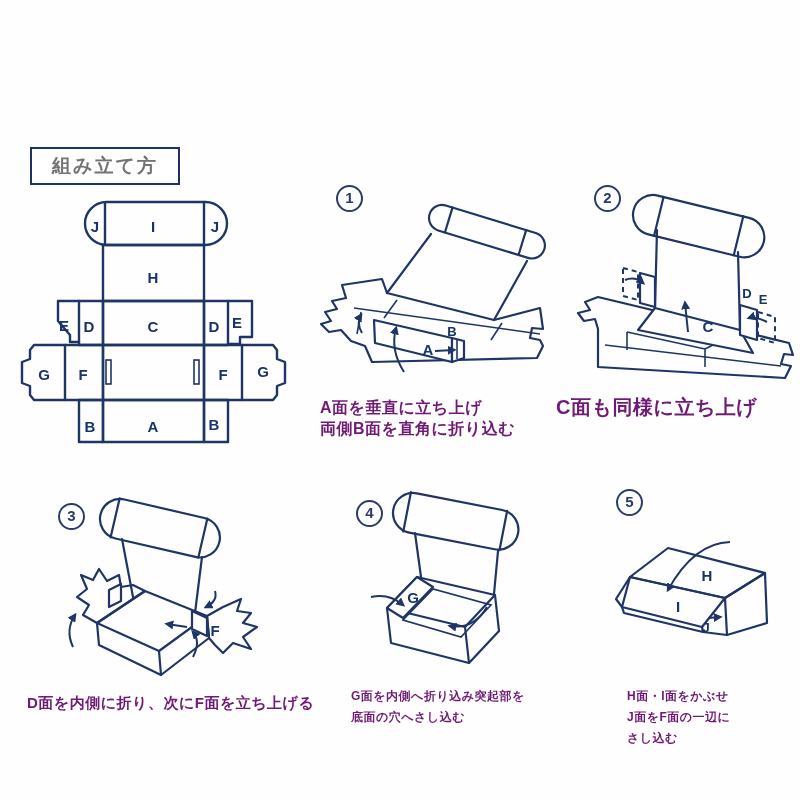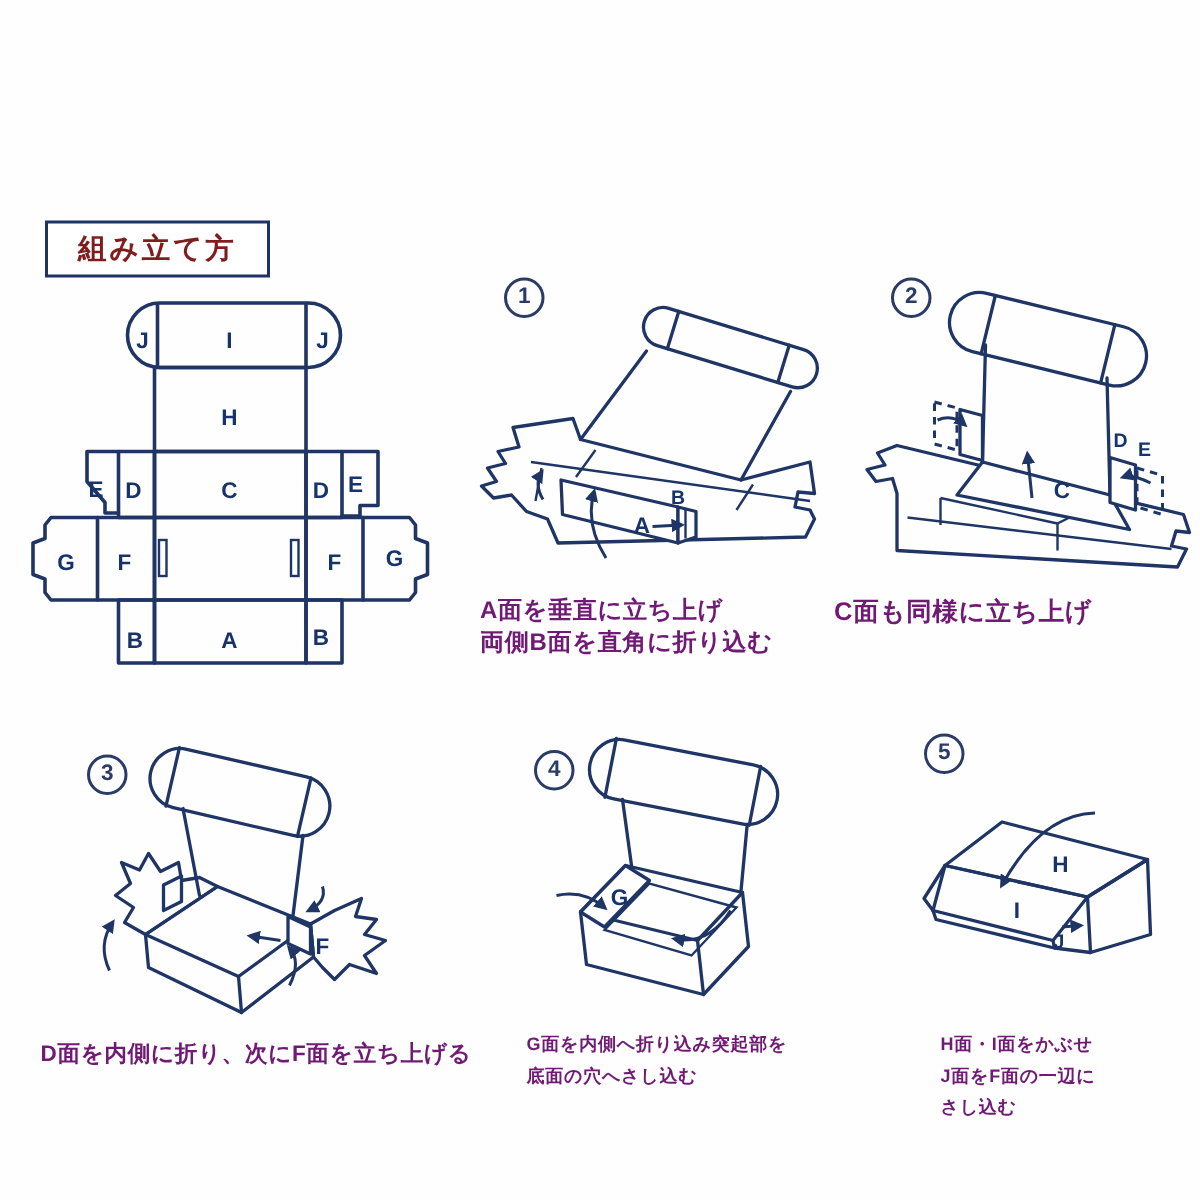--- a/index.html
+++ b/index.html
@@ -2,31 +2,31 @@
 <html><head>
 <meta charset="utf-8">
 <style>
   html,body{margin:0;padding:0;}
   body{
     width:800px;height:800px;position:relative;background:#fefefe;
     font-family:"Liberation Sans","DejaVu Sans",sans-serif;overflow:hidden;
   }
   .abs{position:absolute;}
   .title-box{
-    left:30px;top:147px;border:2px solid #1c3363;color:#7f1d1d;
+    left:30px;top:147px;border:2px solid #1c3363;color:#737373;
     font-size:19px;font-weight:bold;padding:4px 20px;letter-spacing:2px;background:#fff;
   }
   .stepnum{
     width:23px;height:23px;border:2px solid #2a3c66;border-radius:50%;
     color:#2a3c66;font-size:15px;font-weight:bold;text-align:center;line-height:21px;background:transparent;
   }
   .caption{color:#701a75;font-weight:bold;line-height:21px;letter-spacing:0.5px;}
   .caption span{display:block;white-space:nowrap;}
   .cap1{left:320px;top:397px;font-size:16px;}
-  .cap2{left:556px;top:397px;font-size:17px;}
+  .cap2{left:556px;top:397px;font-size:20px;}
   .cap3{left:27px;top:692px;font-size:15px;}
   .cap4{left:351px;top:686px;font-size:12px;}
   .cap5{left:627px;top:686px;font-size:12px;}
   svg{display:block;overflow:visible;}
   svg .ln{stroke:#1e3565;stroke-width:2.4;fill:none;stroke-linejoin:round;stroke-linecap:round;}
   svg .ln2{stroke:#1e3565;stroke-width:2.2;fill:none;stroke-linejoin:round;stroke-linecap:round;}
   svg .thin{stroke:#1e3565;stroke-width:1.6;fill:none;}
   svg .wht{fill:#fefefe;}
   svg .dash{stroke:#1e3565;stroke-width:2;fill:none;stroke-dasharray:5 4;}
   svg .arr{stroke:#1e3565;stroke-width:2;fill:none;}

